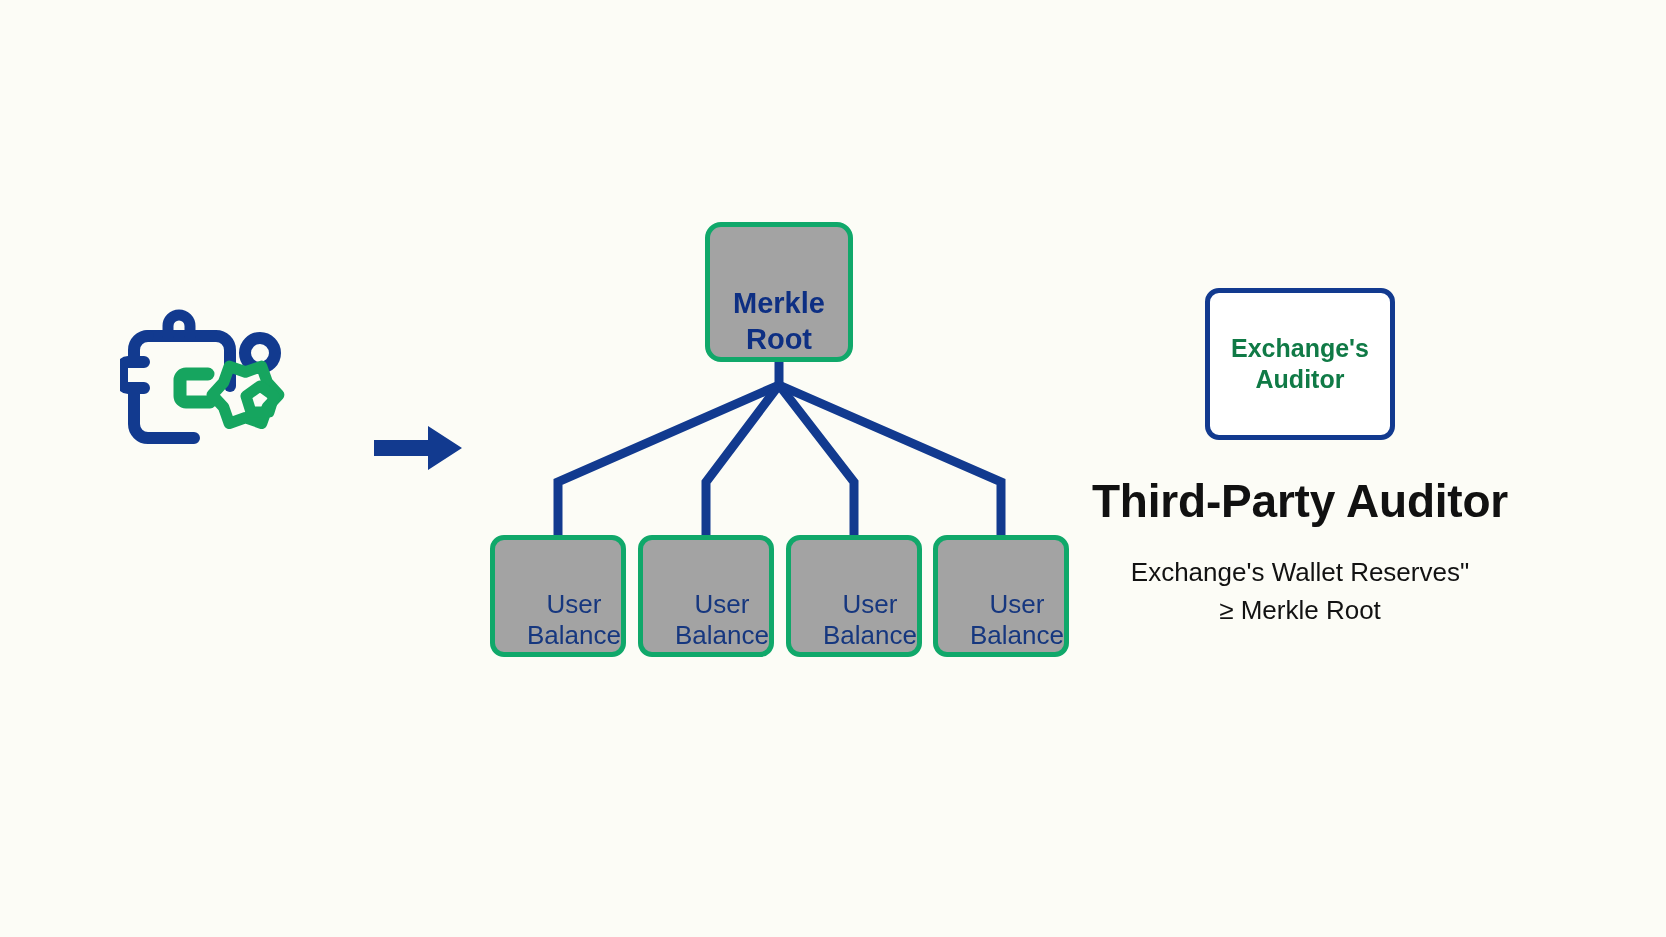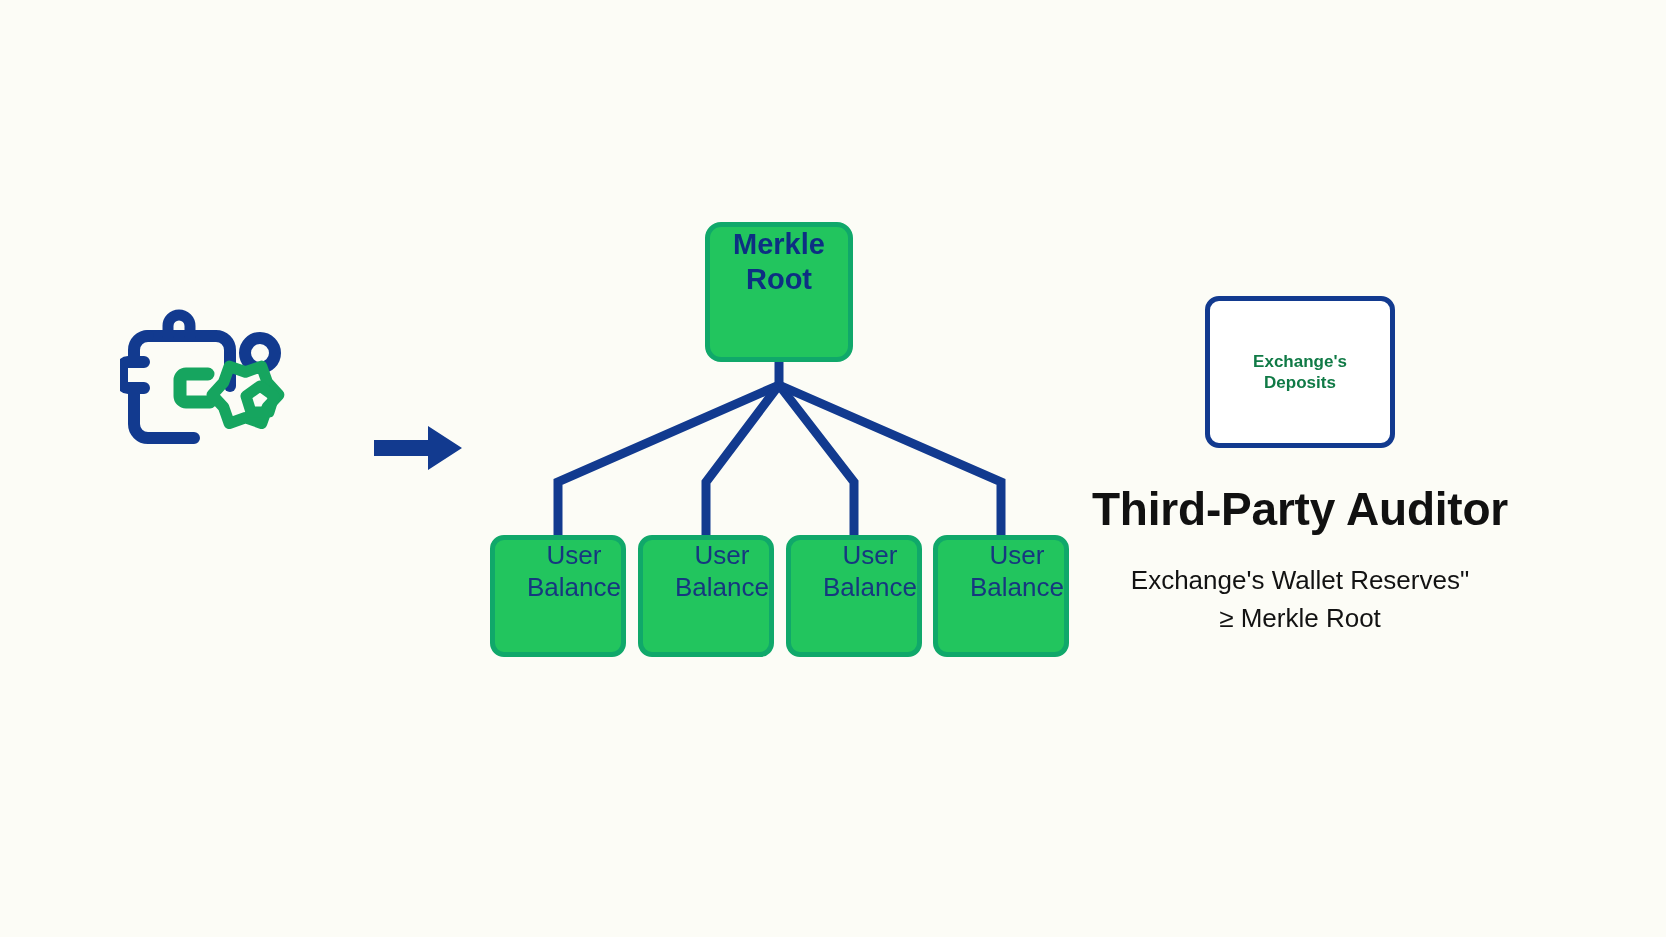--- a/index.html
+++ b/index.html
@@ -62,24 +62,24 @@
   
   #tree-group {
     left: 480px;
     top: 210px;
     width: 600px;
     height: 470px;
   }
   .node-box {
     position: absolute;
     box-sizing: border-box;
-    background: #22c55e;
+    background: #a3a3a3;
     border-radius: 14px;
     display: flex;
-    align-items: flex-start;
+    align-items: flex-end;
     justify-content: center;
     line-height: 1.22;
     text-align: center;
   }
   #merkle-root-box {
     left: 225px;
     top: 12px;
     width: 148px;
     height: 140px;
     border: 5px solid #10a86a;
@@ -112,33 +112,33 @@
   }
 
   
   #auditor-group {
     left: 1075px;
     top: 288px;
     width: 450px;
   }
   #auditor-box {
     position: relative;
-    margin: 8px auto;
+    margin: 0 auto;
     box-sizing: border-box;
     width: 190px;
     height: 152px;
     background: #ffffff;
     border: 5px solid #123a8f;
     border-radius: 14px;
     display: flex;
     align-items: center;
     justify-content: center;
     text-align: center;
     color: #107a46;
-    font-size: 17px;
+    font-size: 25px;
     font-weight: bold;
     line-height: 1.25;
   }
   #auditor-title {
     margin-top: 34px;
     font-size: 46px;
     font-weight: bold;
     color: #111111;
     text-align: center;
     letter-spacing: -0.2px;
@@ -240,21 +240,21 @@
         <span>Balance</span>
       </span>
     </div>
   </div>
 
   <div class="abs" id="auditor-group">
 
     <div id="auditor-box">
       <span>
         <span>Exchange's</span><br>
-        <span>Deposits</span>
+        <span>Auditor</span>
       </span>
     </div>
 
     <div id="auditor-title">Third-Party Auditor</div>
 
     <div id="auditor-caption">
       <span>Exchange's Wallet Reserves"</span><br>
       <span>≥ Merkle Root</span>
     </div>
   </div>

